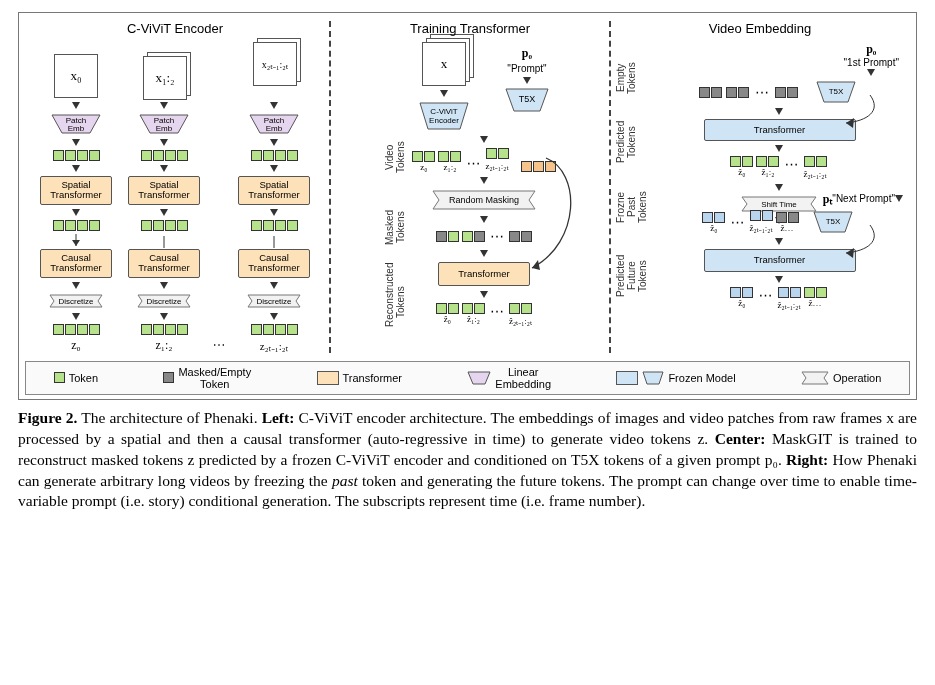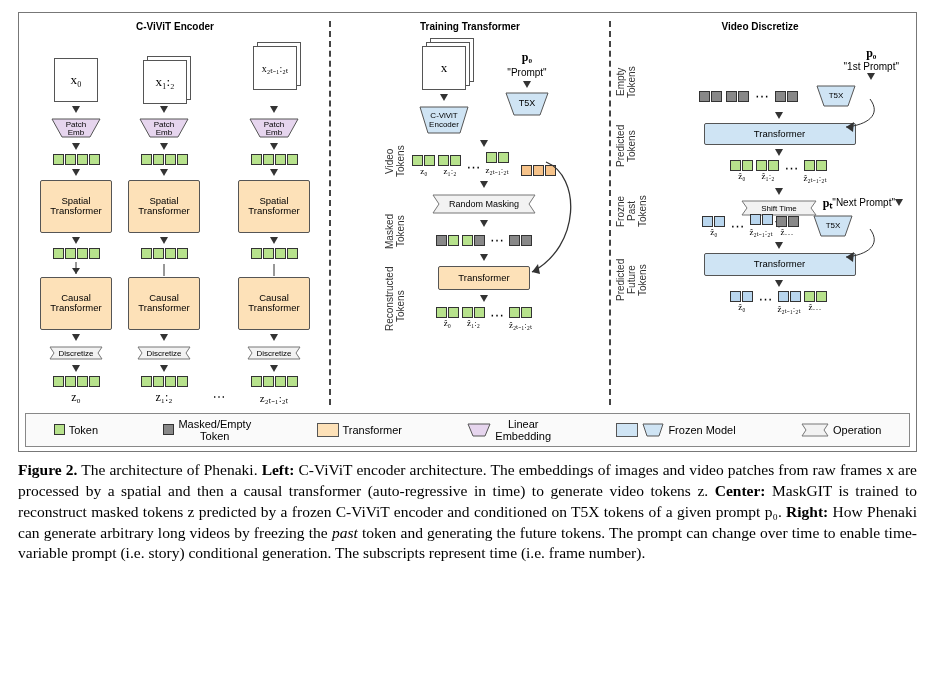--- a/index.html
+++ b/index.html
@@ -19,23 +19,23 @@
   .panels {
     display: flex;
     gap: 0;
   }
   .panel {
     display: flex;
     flex-direction: column;
     align-items: center;
   }
   .panel-title {
-    font-weight: bold;
-    font-size: 10px;
-    margin-bottom: 14px;
+    font-weight: normal;
+    font-size: 13px;
+    margin-bottom: 6px;
     font-family: Arial, Helvetica, sans-serif;
   }
   .vsep {
     width: 10px;
     display: flex;
     justify-content: center;
   }
   .vsep-line {
     border-left: 2px dashed #444;
     height: 100%;
@@ -61,21 +61,21 @@
   }
   .tk.g { background: #b7e28c; }
   .tk.m { background: #888; }
   .tk.b { background: #b9d6ee; }
   .tk.s { background: #f6c38a; }
   .blk {
     border: 1.2px solid #555;
     border-radius: 2px;
     font-size: 9.5px;
     text-align: center;
-    padding: 15px 2px;
+    padding: 3px 2px;
     font-family: Arial, Helvetica, sans-serif;
     line-height: 1.1;
   }
   .blk.orange { background: #fde1b8; }
   .blk.blue { background: #cfe4f4; }
   .label-tiny { font-size: 10px; font-family: Arial, Helvetica, sans-serif; }
   .math { font-family: "Times New Roman", serif; font-style: normal; }
   .sub { font-size: 9px; }
   .vlabel {
     writing-mode: vertical-rl;
@@ -429,21 +429,21 @@
           </div>
         </div>
       </div>
     </div>
 
     <div class="vsep">
         <div class="vsep-line"></div>
       </div>
 
     <div class="panel" style="width:290px">
-      <div class="panel-title">Video Discretize</div>
+      <div class="panel-title">Video Embedding</div>
 
       <div style="display:flex; gap:4px; width:100%;">
         <div style="display:flex; flex-direction:column; justify-content:space-around; padding-top:4px;">
           <div class="vlabel" style="height:42px">Empty
 Tokens</div>
           <div class="vlabel" style="height:42px">Predicted
 Tokens</div>
           <div class="vlabel" style="height:46px">Frozne Past
 Tokens</div>
           <div class="vlabel" style="height:48px">Predicted

